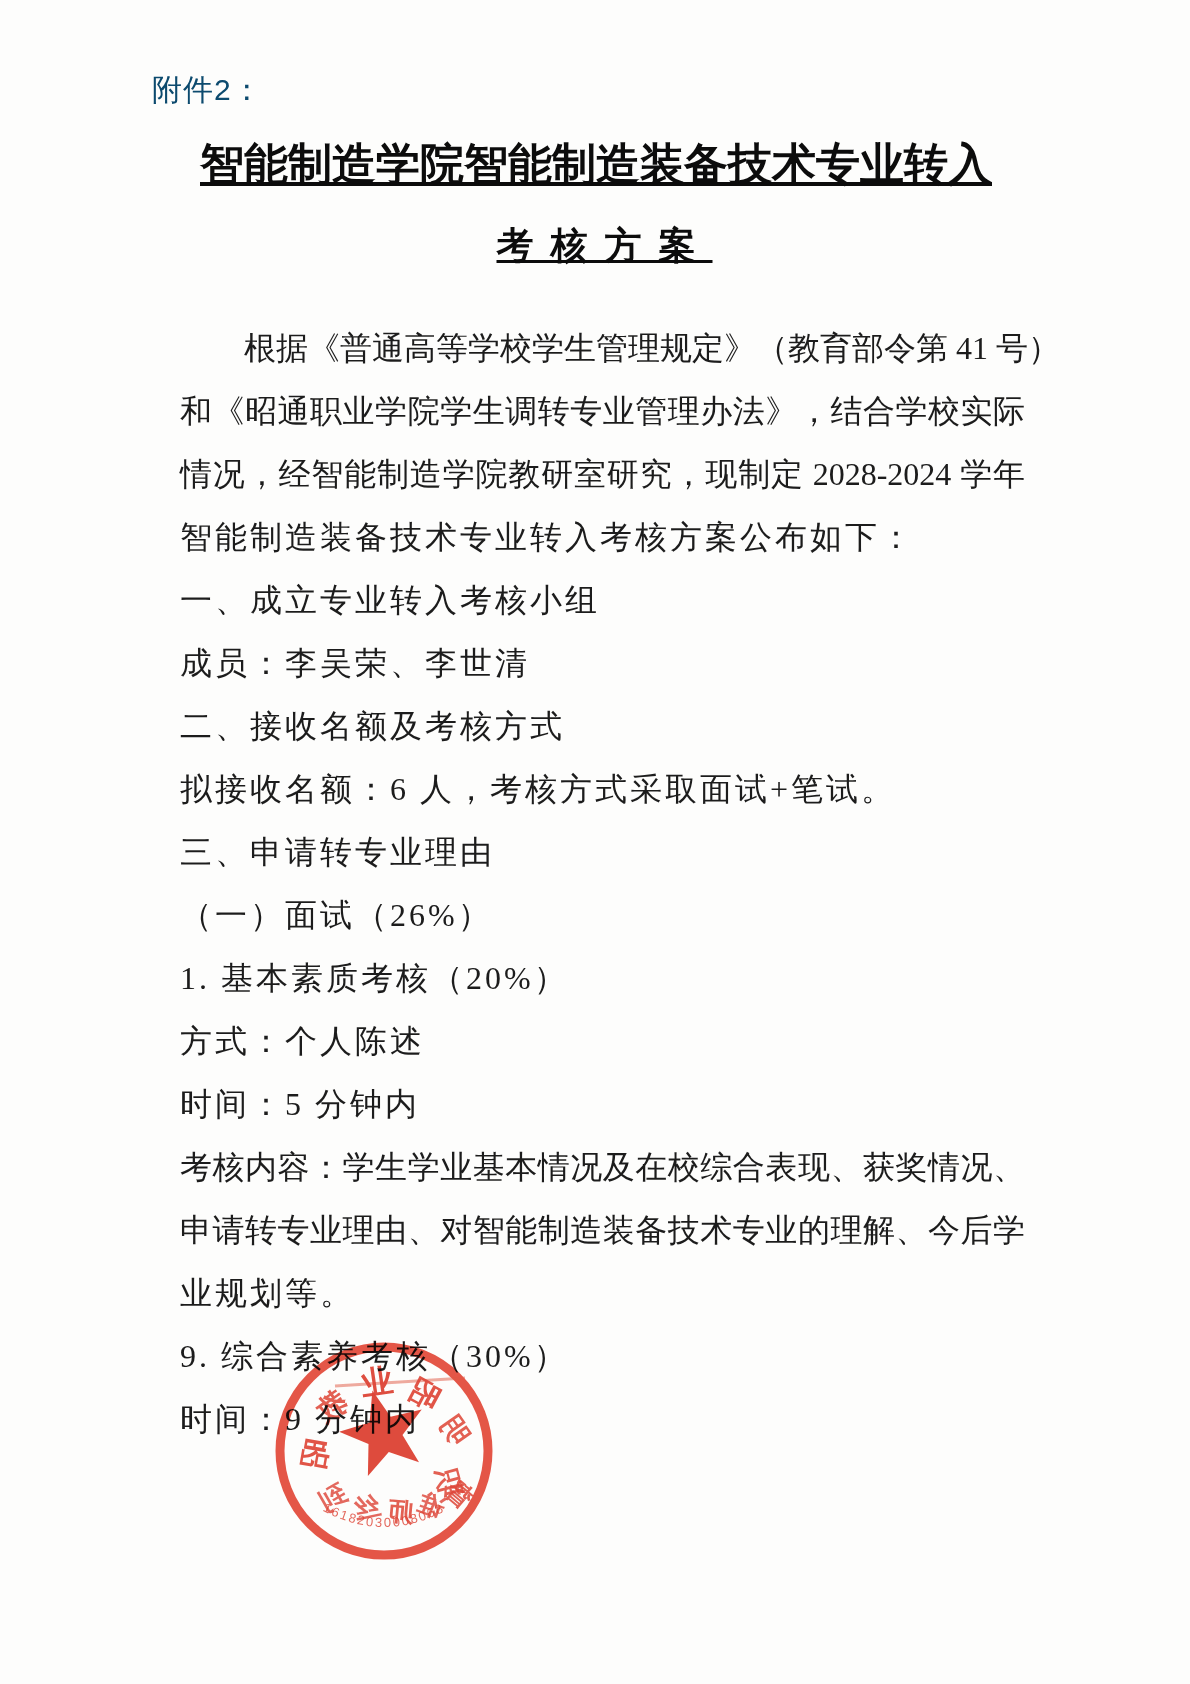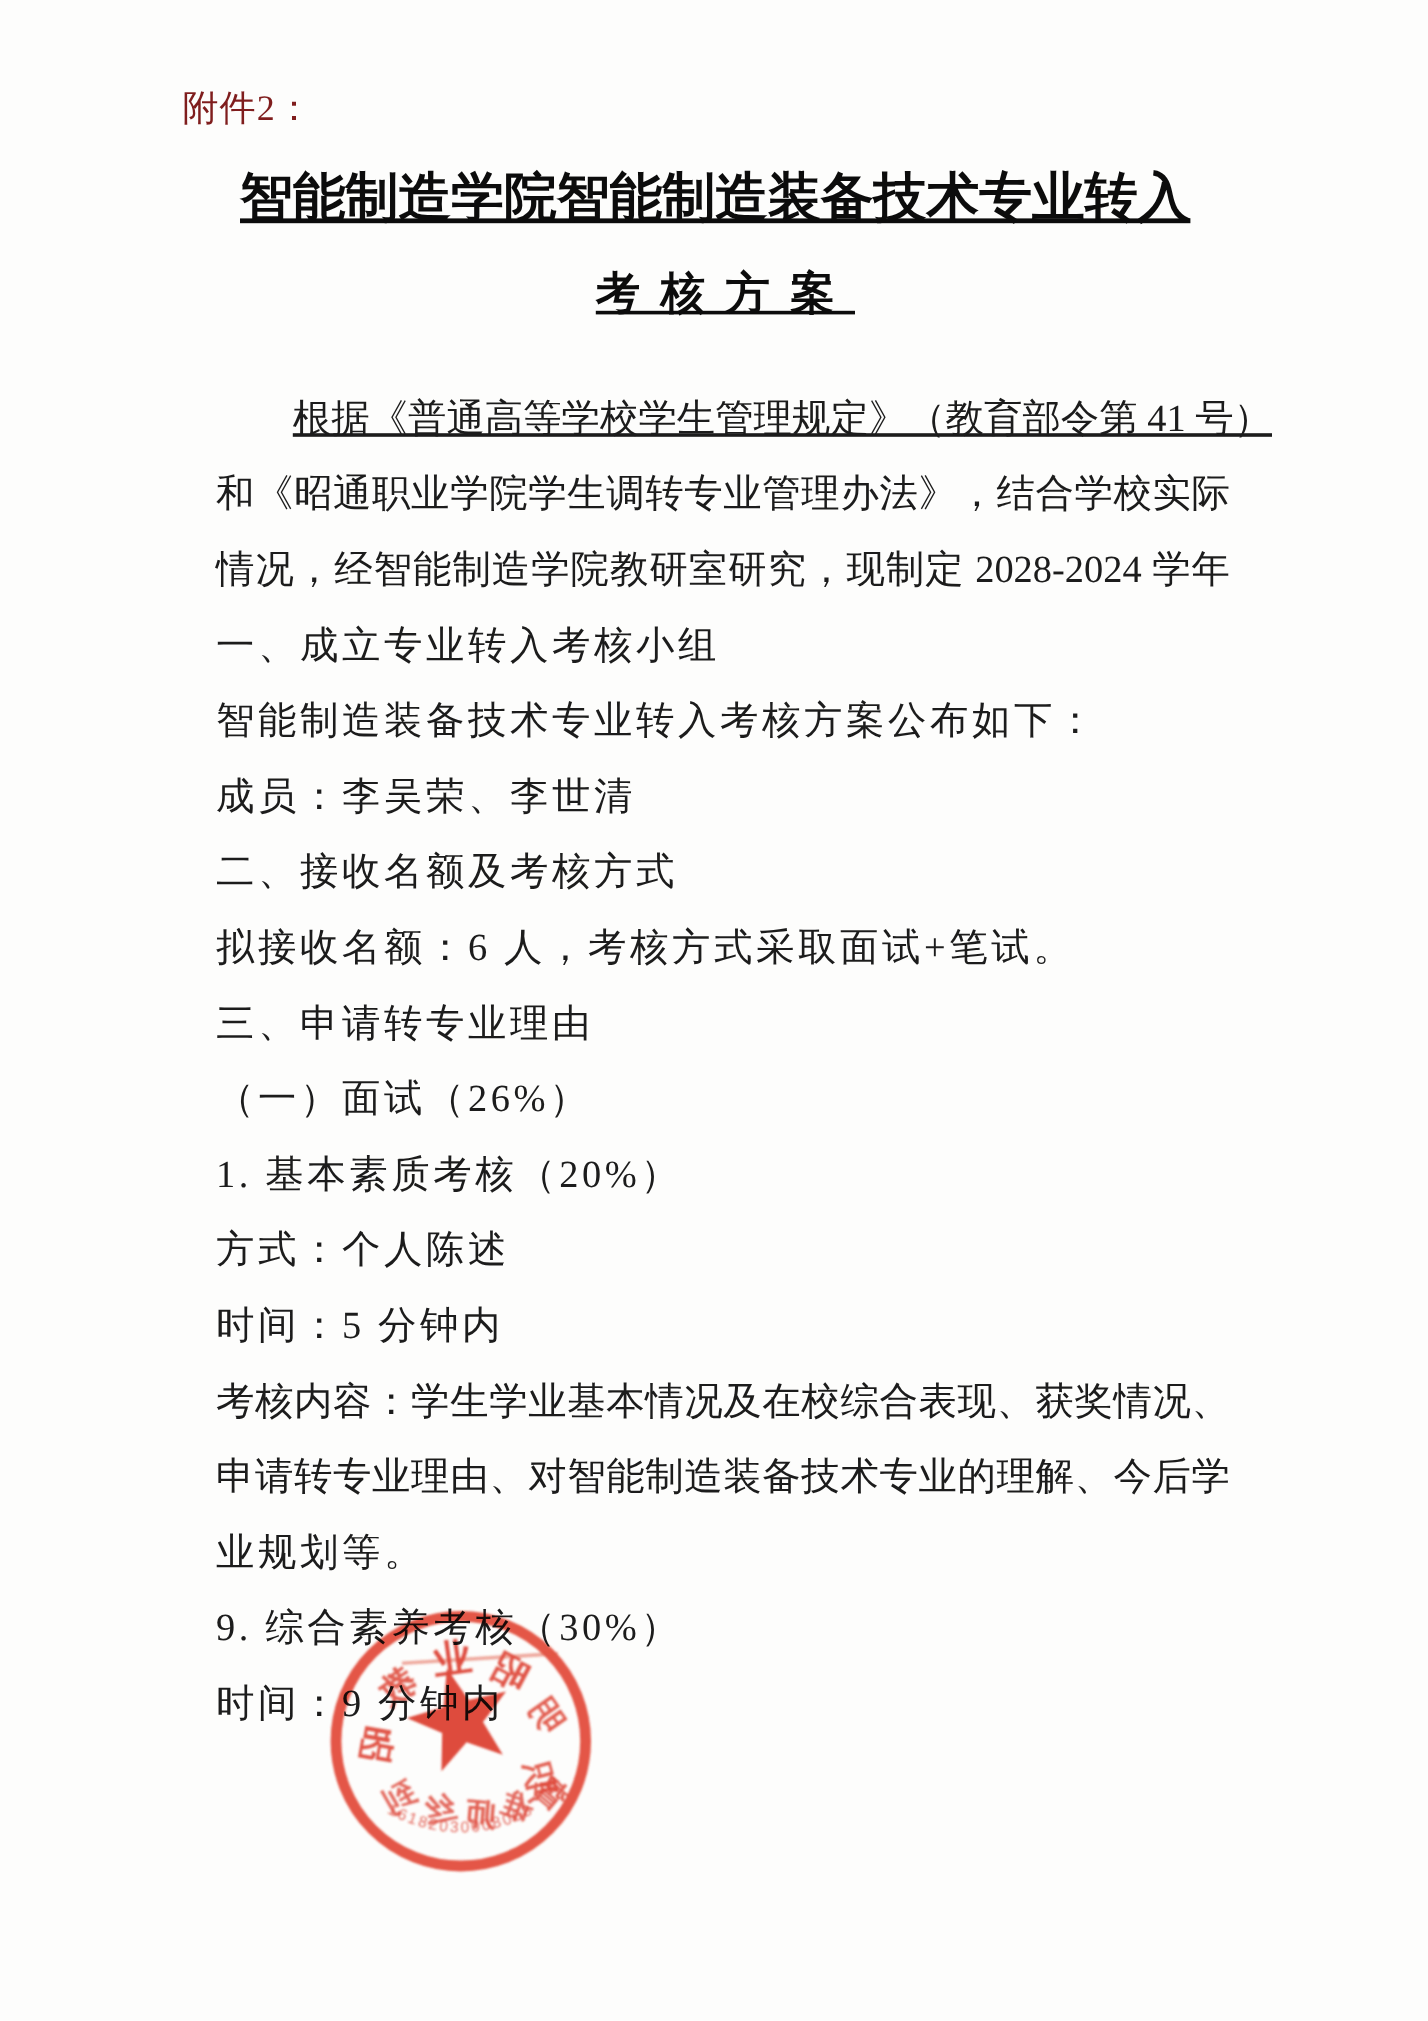--- a/index.html
+++ b/index.html
@@ -7,22 +7,22 @@
     position:relative;
     width:1190px;height:1684px;
     background:#fdfdfc;
     overflow:hidden;
     font-family:"Liberation Serif","DejaVu Serif",serif;
     color:#1e1e1e;
   }
   .attachment-label{
     position:absolute;left:152px;top:70px;
     font-size:30px;letter-spacing:1px;
-    font-family:Liberation Serif, serif;
-    color:#7f1d1d;
+    font-family:Liberation Sans, sans-serif;
+    color:#0c4a6e;
   }
   .title-block{
     position:absolute;left:172px;top:124px;width:848px;
     text-align:center;font-weight:700;color:#0c0c0c;text-decoration:underline;
   }
   .title-line1{
     font-size:44px;line-height:82px;letter-spacing:0px;
     white-space:nowrap;
   }
   .title-line2{
@@ -36,21 +36,21 @@
   .line{
     height:63px;line-height:63px;
     letter-spacing:3px;
     white-space:nowrap;
   }
   .line.justify{
     letter-spacing:0;
     text-align:justify;
     text-align-last:justify;
   }
-  .line.indent{ text-indent:64px;text-decoration:underline; }
+  .line.indent{ text-indent:64px; }
   .seal{
     position:absolute;left:269px;top:1336px;width:230px;height:230px;
     mix-blend-mode:multiply;opacity:0.93;
     pointer-events:none;
   }
   .seal svg{display:block;width:230px;height:230px;}
 </style>
 </head>
 <body>
 
@@ -60,22 +60,22 @@
 
   <div class="title-block">
     <div class="title-line1">智能制造学院智能制造装备技术专业转入</div>
     <div class="title-line2">考核方案</div>
   </div>
 
   <div class="body-block" id="body-lines">
       <div class="line justify indent">根据《普通高等学校学生管理规定》（教育部令第 41 号）</div>
       <div class="line justify">和《昭通职业学院学生调转专业管理办法》，结合学校实际</div>
       <div class="line justify">情况，经智能制造学院教研室研究，现制定 2028-2024 学年</div>
+      <div class="line">智能制造装备技术专业转入考核方案公布如下：</div>
       <div class="line">一、成立专业转入考核小组</div>
-      <div class="line">智能制造装备技术专业转入考核方案公布如下：</div>
       <div class="line">成员：李吴荣、李世清</div>
       <div class="line">二、接收名额及考核方式</div>
       <div class="line">拟接收名额：6 人，考核方式采取面试+笔试。</div>
       <div class="line">三、申请转专业理由</div>
       <div class="line">（一）面试（26%）</div>
       <div class="line">1. 基本素质考核（20%）</div>
       <div class="line">方式：个人陈述</div>
       <div class="line">时间：5 分钟内</div>
       <div class="line justify">考核内容：学生学业基本情况及在校综合表现、获奖情况、</div>
       <div class="line justify">申请转专业理由、对智能制造装备技术专业的理解、今后学</div>

